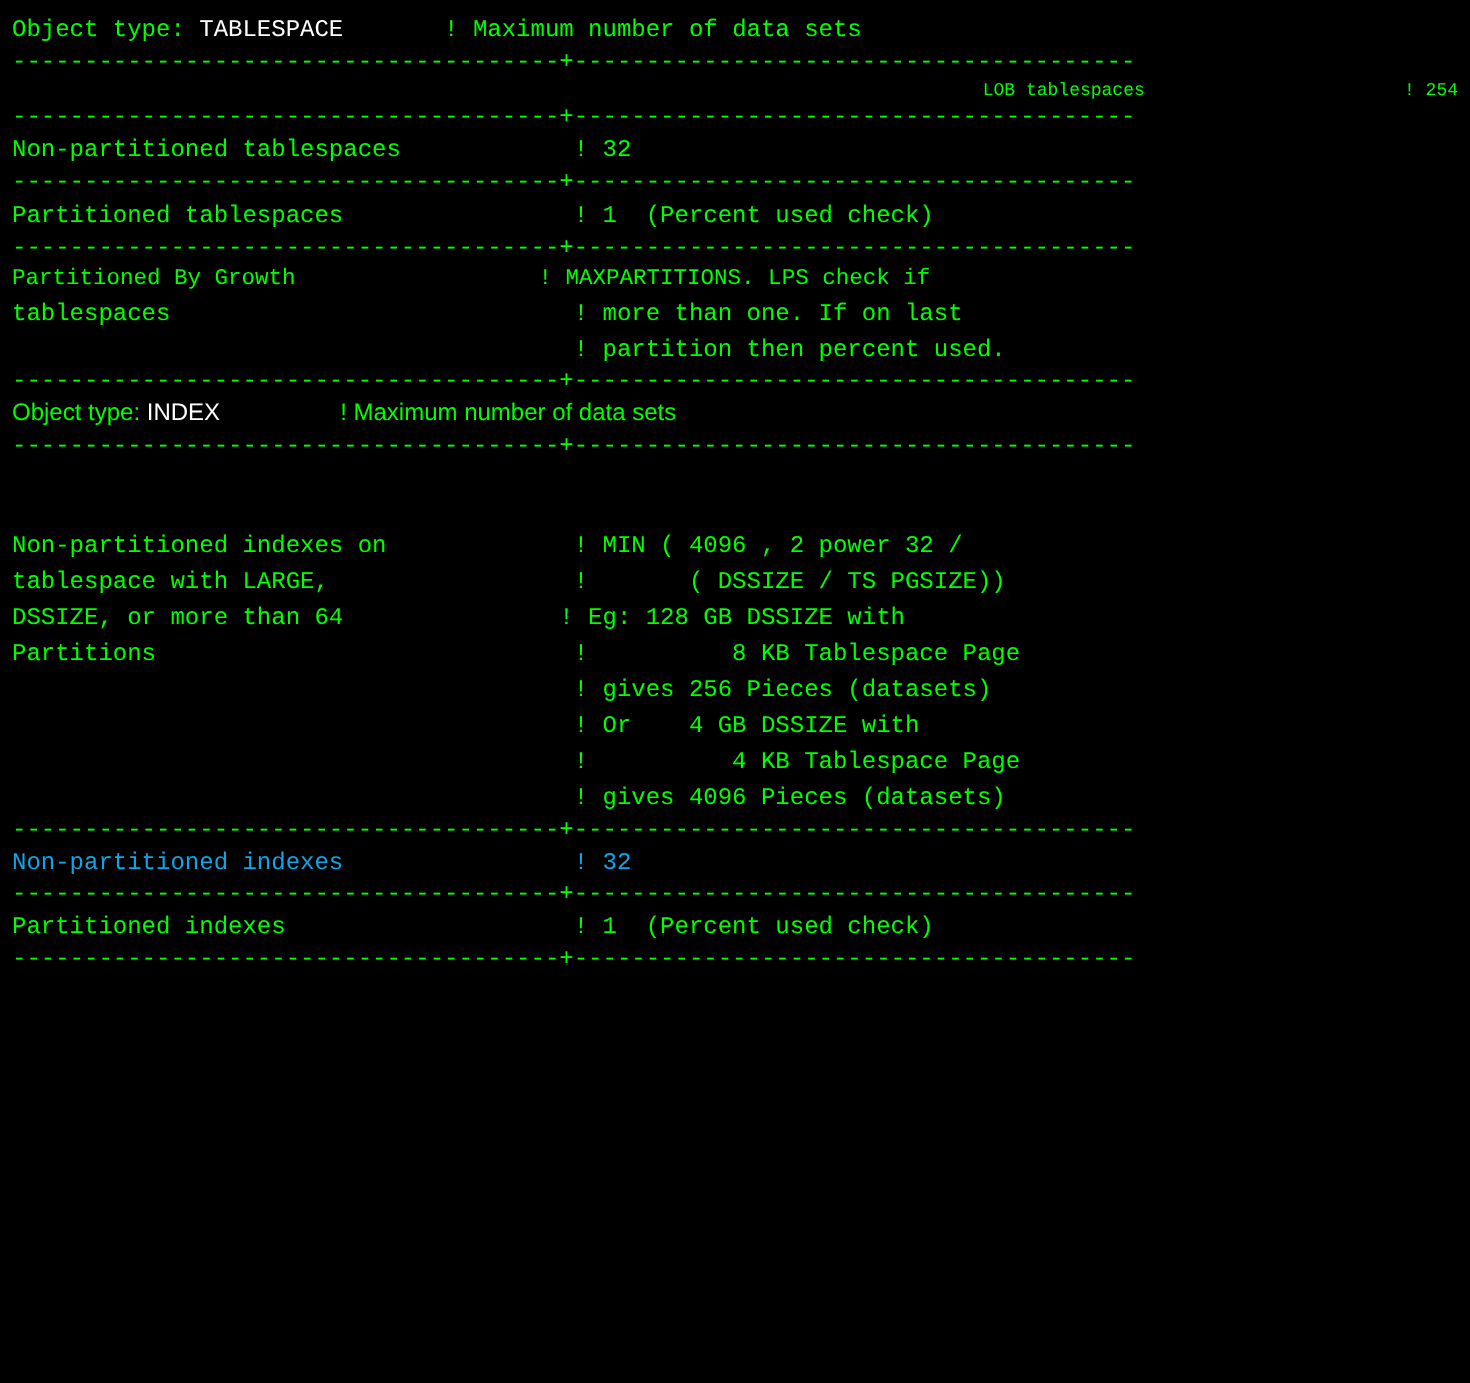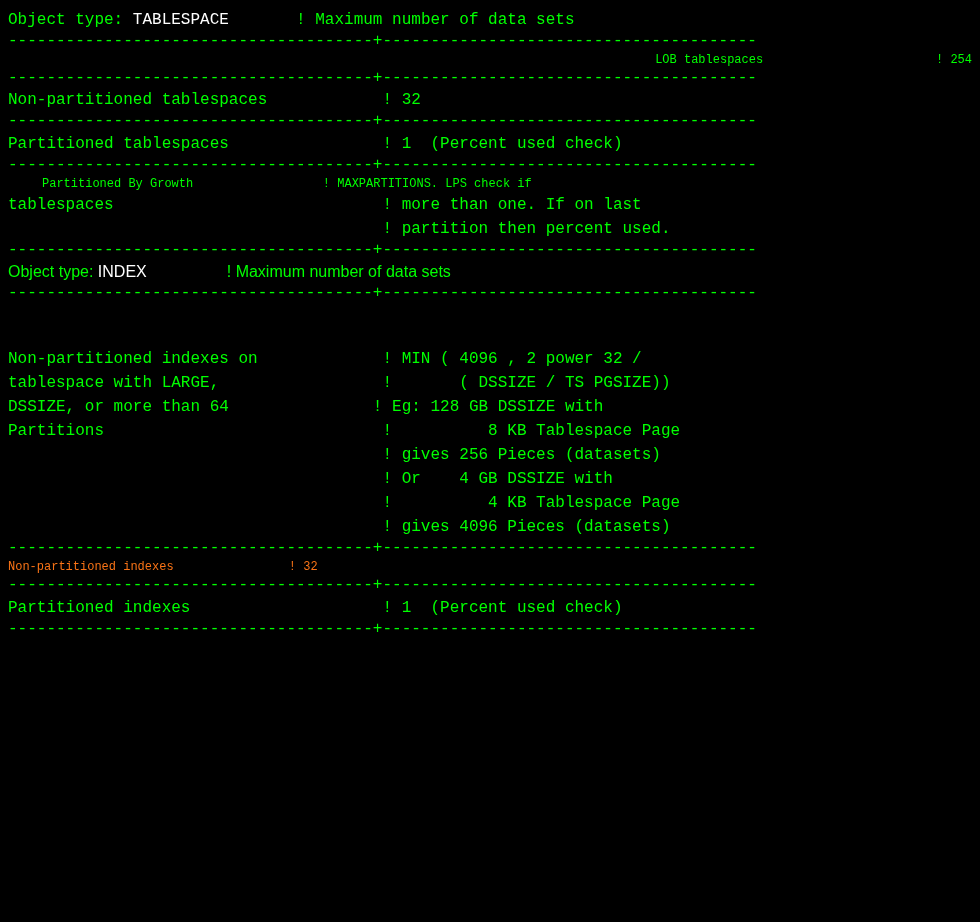--- a/index.html
+++ b/index.html
@@ -34,41 +34,41 @@
   <div style="white-space:pre; font-family:'Courier New',Courier,monospace; font-size:16px; color:#00ff00; line-height:1.2;">--------------------------------------+---------------------------------------</div>
 
   <div style="white-space:pre; font-family:'Courier New',Courier,monospace; font-size:16px; color:#00ff00; line-height:1.5;">Non-partitioned tablespaces            ! 32</div>
 
   <div style="white-space:pre; font-family:'Courier New',Courier,monospace; font-size:16px; color:#00ff00; line-height:1.2;">--------------------------------------+---------------------------------------</div>
 
   <div style="white-space:pre; font-family:'Courier New',Courier,monospace; font-size:16px; color:#00ff00; line-height:1.5;">Partitioned tablespaces                ! 1  (Percent used check)</div>
 
   <div style="white-space:pre; font-family:'Courier New',Courier,monospace; font-size:16px; color:#00ff00; line-height:1.2;">--------------------------------------+---------------------------------------</div>
 
-  <div style="white-space:pre; font-family:'Courier New',Courier,monospace; font-size:12px; color:#00ff00; line-height:1.5;margin-left:34px;">Partitioned By Growth                  ! MAXPARTITIONS. LPS check if</div>
+  <div style="white-space:pre; font-family:'Courier New',Courier,monospace; font-size:15px; color:#00ff00; line-height:1.5;">Partitioned By Growth                  ! MAXPARTITIONS. LPS check if</div>
   <div style="white-space:pre; font-family:'Courier New',Courier,monospace; font-size:16px; color:#00ff00; line-height:1.5;">tablespaces                            ! more than one. If on last</div>
   <div style="white-space:pre; font-family:'Courier New',Courier,monospace; font-size:16px; color:#00ff00; line-height:1.5;">                                       ! partition then percent used.</div>
 
   <div style="white-space:pre; font-family:'Courier New',Courier,monospace; font-size:16px; color:#00ff00; line-height:1.2;">--------------------------------------+---------------------------------------</div>
 
   <div style="white-space:pre; font-family:Liberation Sans, sans-serif; font-size:16px; color:#00ff00; line-height:1.5;">Object type: <span style="color:#ffffff;">INDEX</span>                  ! Maximum number of data sets</div>
 
   <div style="white-space:pre; font-family:'Courier New',Courier,monospace; font-size:16px; color:#00ff00; line-height:1.2;">--------------------------------------+---------------------------------------</div>
 
   <div style="white-space:pre; font-family:'Courier New',Courier,monospace; font-size:16px; color:#00ff00; line-height:1.5;margin-top:44px;">Non-partitioned indexes on             ! MIN ( 4096 , 2 power 32 /</div>
   <div style="white-space:pre; font-family:'Courier New',Courier,monospace; font-size:16px; color:#00ff00; line-height:1.5;">tablespace with LARGE,                 !       ( DSSIZE / TS PGSIZE))</div>
   <div style="white-space:pre; font-family:'Courier New',Courier,monospace; font-size:16px; color:#00ff00; line-height:1.5;">DSSIZE, or more than 64               ! Eg: 128 GB DSSIZE with</div>
   <div style="white-space:pre; font-family:'Courier New',Courier,monospace; font-size:16px; color:#00ff00; line-height:1.5;">Partitions                             !          8 KB Tablespace Page</div>
   <div style="white-space:pre; font-family:'Courier New',Courier,monospace; font-size:16px; color:#00ff00; line-height:1.5;">                                       ! gives 256 Pieces (datasets)</div>
   <div style="white-space:pre; font-family:'Courier New',Courier,monospace; font-size:16px; color:#00ff00; line-height:1.5;">                                       ! Or    4 GB DSSIZE with</div>
   <div style="white-space:pre; font-family:'Courier New',Courier,monospace; font-size:16px; color:#00ff00; line-height:1.5;">                                       !          4 KB Tablespace Page</div>
   <div style="white-space:pre; font-family:'Courier New',Courier,monospace; font-size:16px; color:#00ff00; line-height:1.5;">                                       ! gives 4096 Pieces (datasets)</div>
 
   <div style="white-space:pre; font-family:'Courier New',Courier,monospace; font-size:16px; color:#00ff00; line-height:1.2;">--------------------------------------+---------------------------------------</div>
 
-  <div style="white-space:pre; font-family:'Courier New',Courier,monospace; font-size:12px; color:#f97316; line-height:1.5;">Non-partitioned indexes                ! 32</div>
+  <div style="white-space:pre; font-family:'Courier New',Courier,monospace; font-size:16px; color:#0ea5e9; line-height:1.5;">Non-partitioned indexes                ! 32</div>
 
   <div style="white-space:pre; font-family:'Courier New',Courier,monospace; font-size:16px; color:#00ff00; line-height:1.2;">--------------------------------------+---------------------------------------</div>
 
   <div style="white-space:pre; font-family:'Courier New',Courier,monospace; font-size:16px; color:#00ff00; line-height:1.5;">Partitioned indexes                    ! 1  (Percent used check)</div>
 
   <div style="white-space:pre; font-family:'Courier New',Courier,monospace; font-size:16px; color:#00ff00; line-height:1.2;">--------------------------------------+---------------------------------------</div>
 </div>
 
 </body></html>

